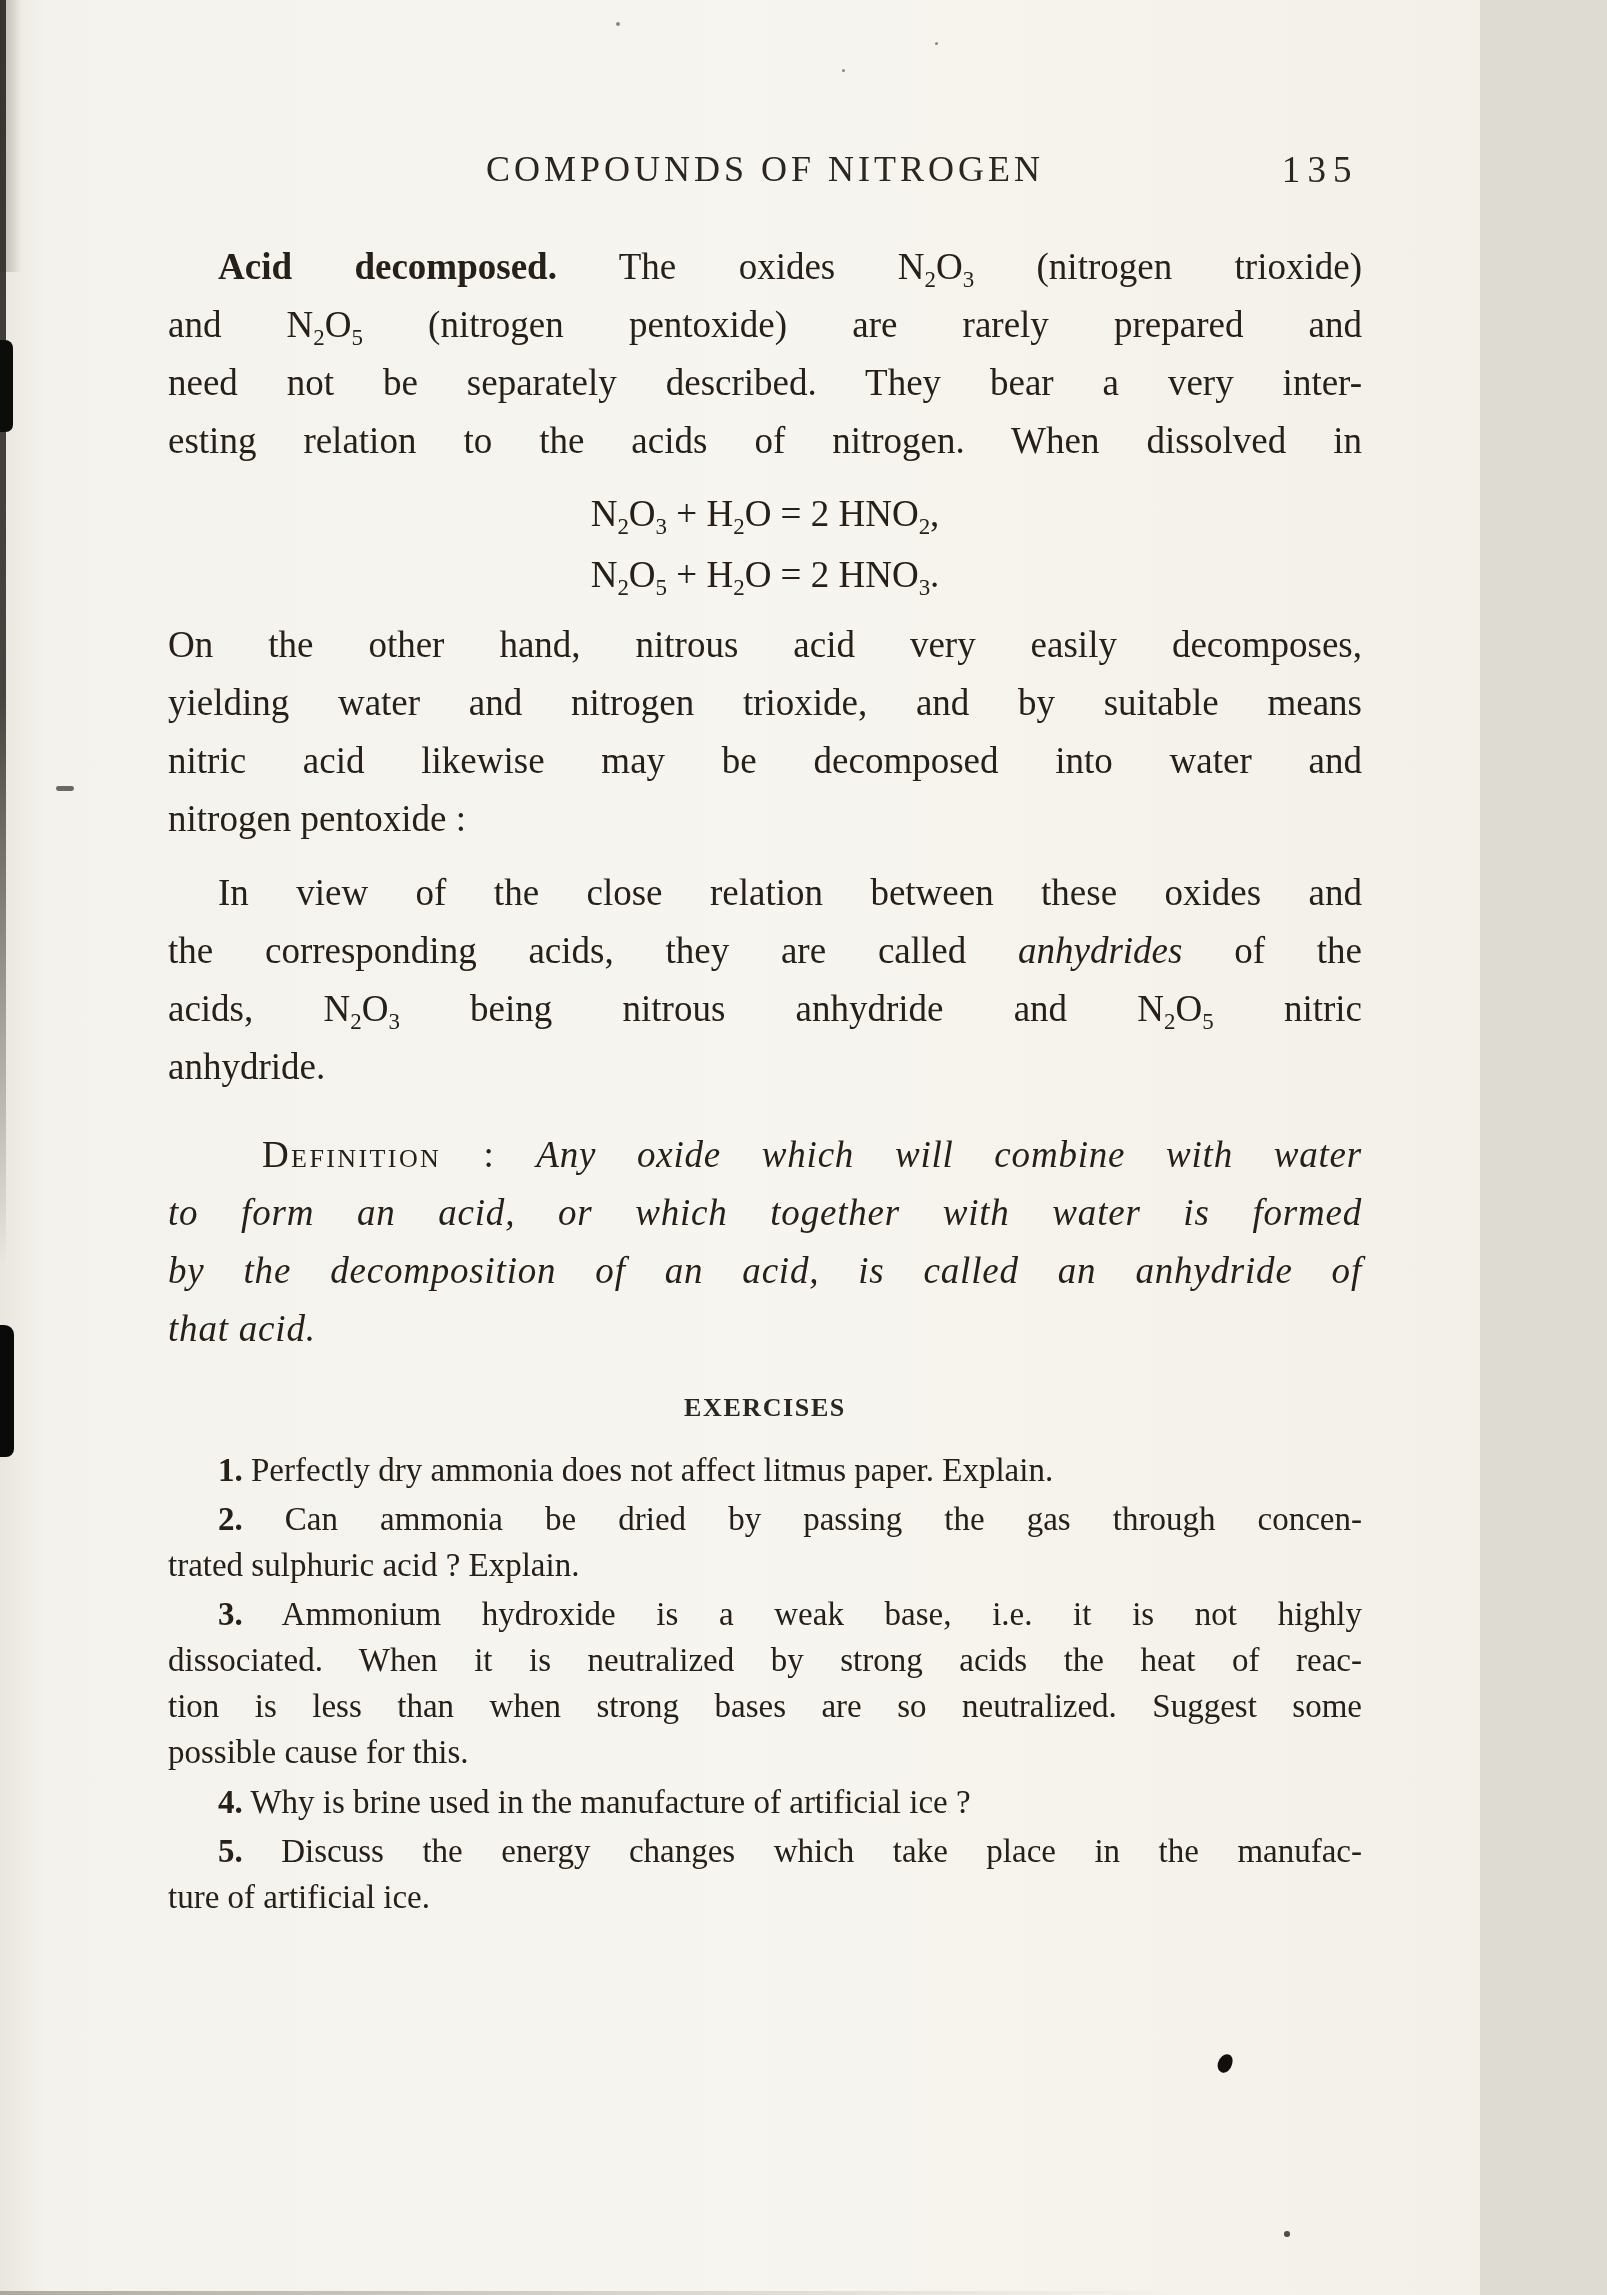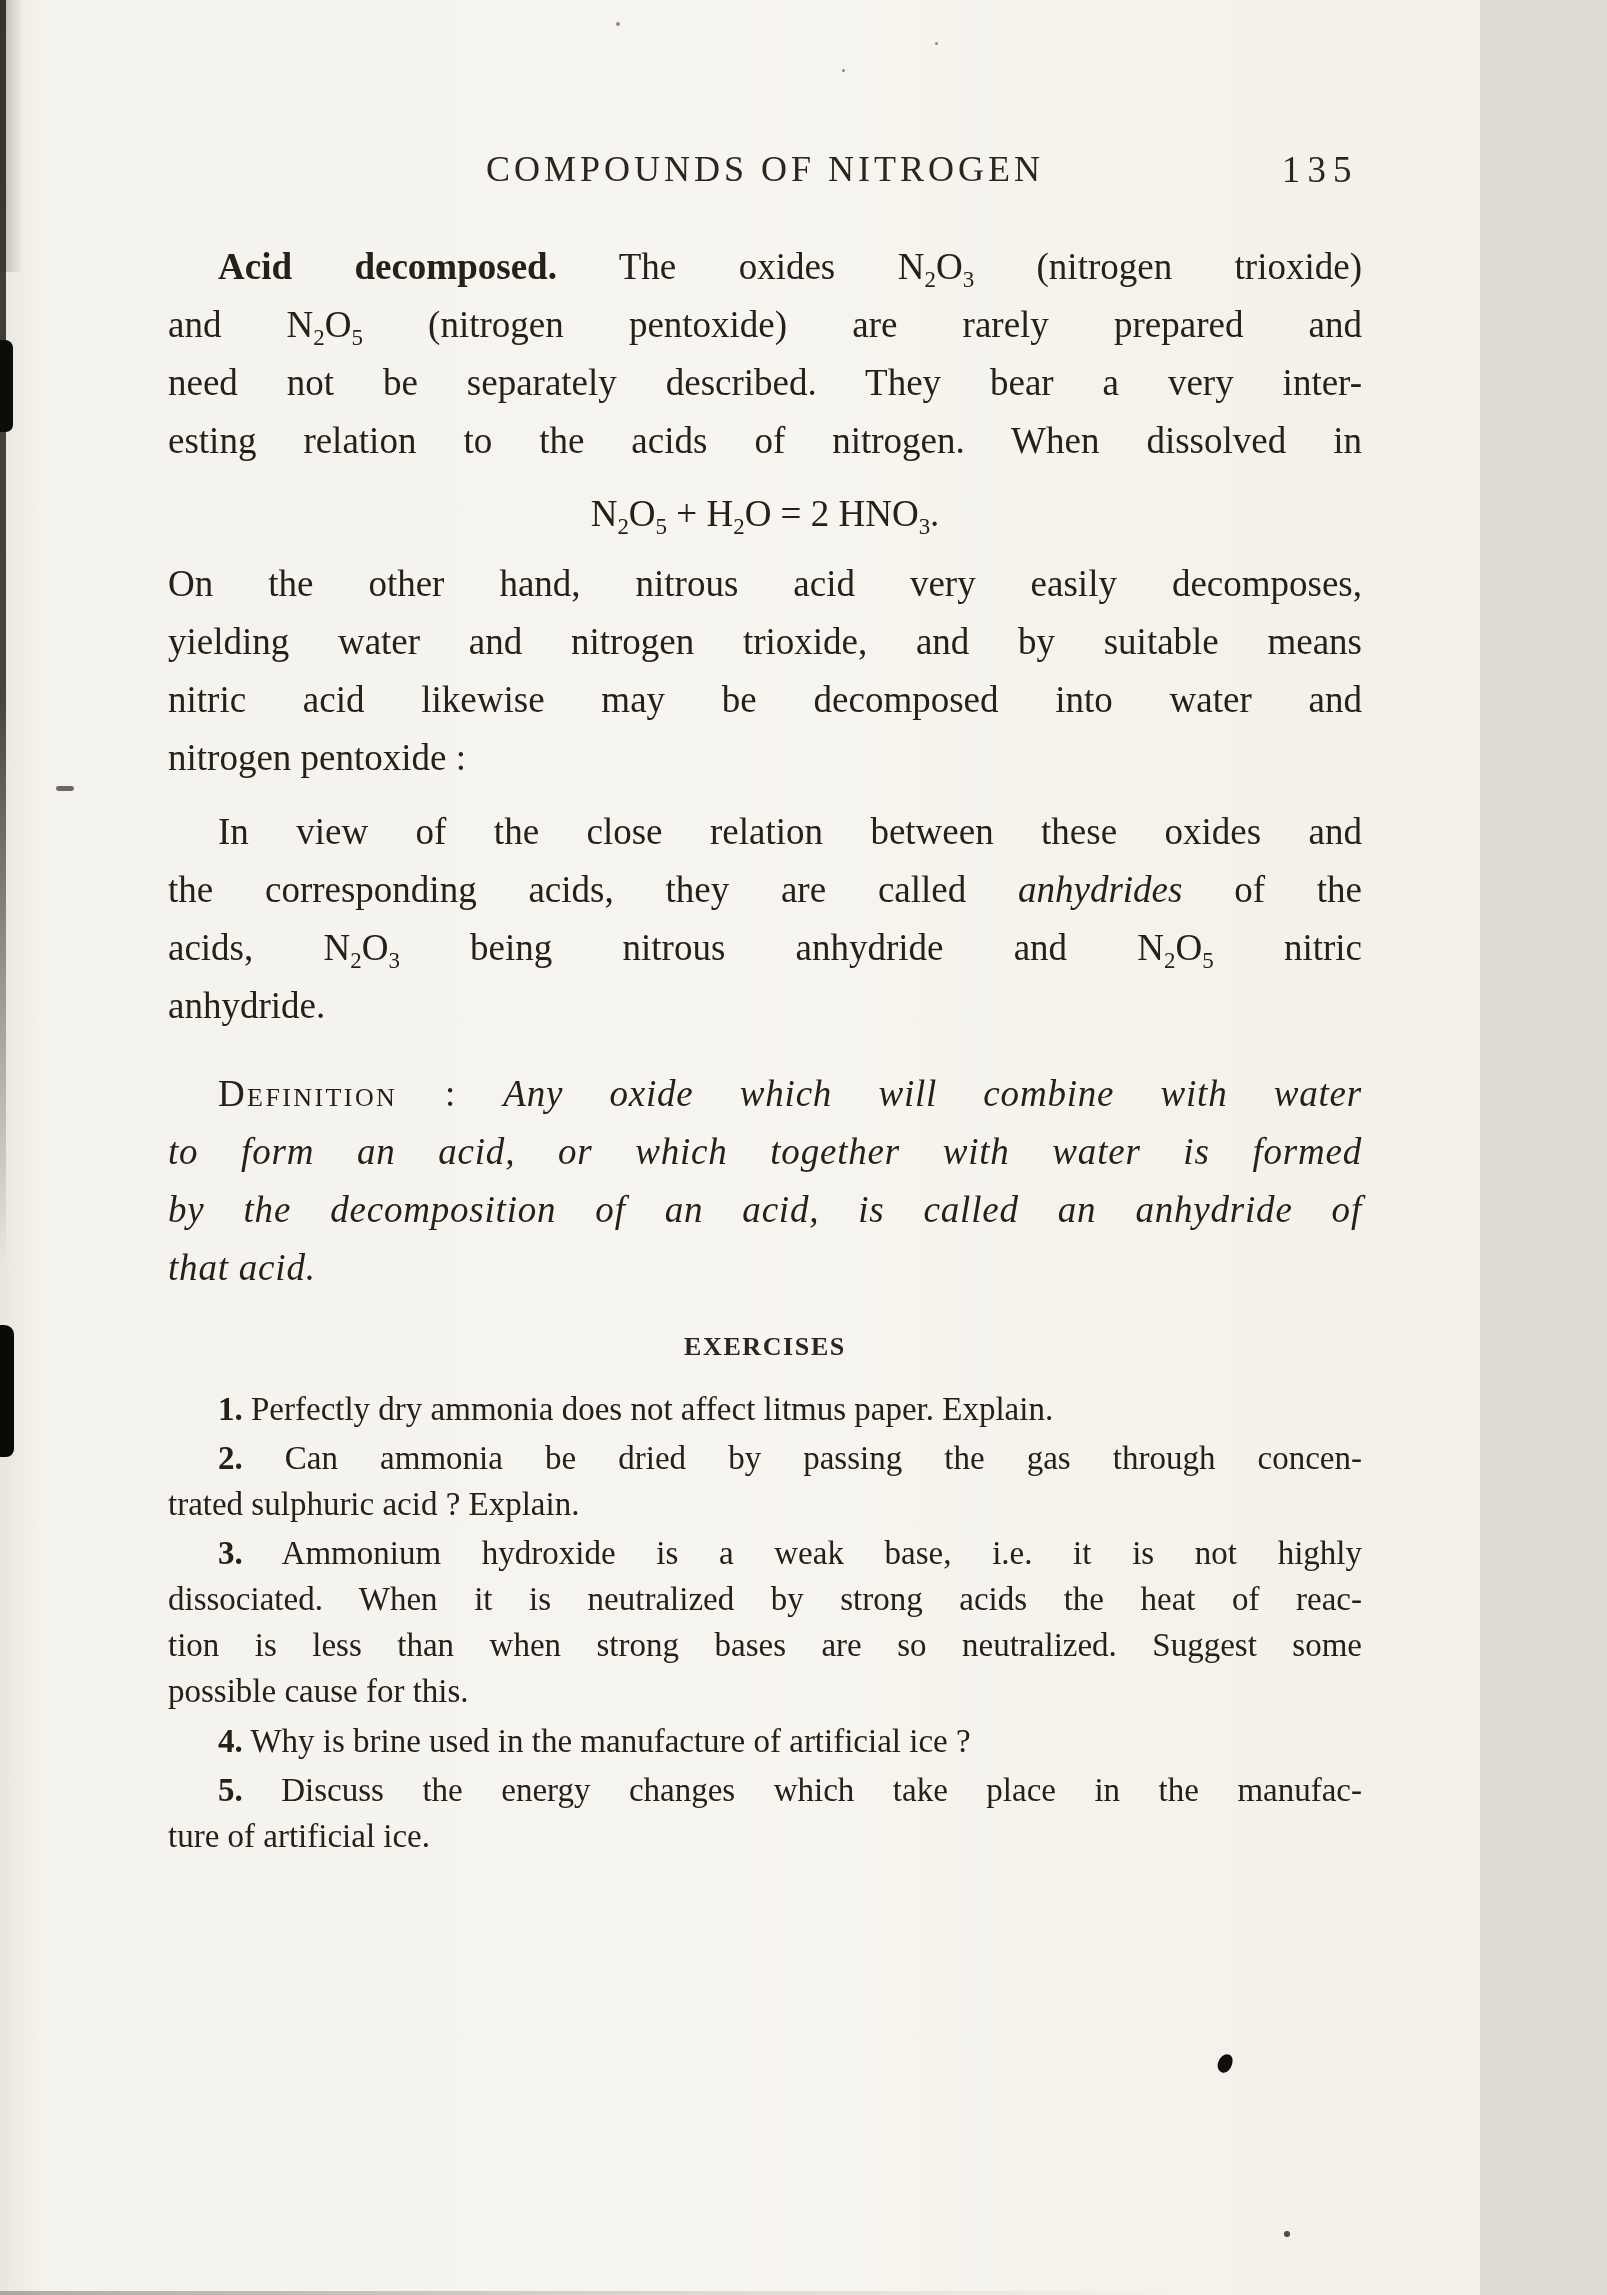--- a/index.html
+++ b/index.html
@@ -33,21 +33,21 @@
     letter-spacing: 7.2px;
     color: #2b2620;
   }
   .para { font-size: 37px; line-height: 58px; }
   .para .line { text-align: justify; text-align-last: justify; }
   .para .line.last { text-align-last: left; }
   .indent .line:first-child { text-indent: 50px; }
   .mt { margin-top: 16px; }
   .definition { margin-top: 30px; }
   .definition i { letter-spacing: 0.8px; }
-  .sc { font-variant: small-caps; letter-spacing: 2.4px; }
+  .sc { font-variant: small-caps; letter-spacing: 2.4px; margin-left: 44px; }
   .eq { font-size: 37px; line-height: 61px; margin: 12.8px 0 11.2px 0; }
   .eq .line, .eq .line.last { text-align: center; text-align-last: center; }
   sub { font-size: 62%; line-height: 0; }
   b { font-weight: bold; }
   .ex-head {
     margin: 35px 0 24px 0;
     text-align: center;
     font-weight: bold;
     font-size: 26px;
     letter-spacing: 1.6px;
@@ -121,20 +121,21 @@
     </div>
 
     <div class="para indent">
         <div class="line"><b>Acid decomposed.</b>  The oxides N<sub>2</sub>O<sub>3</sub> (nitrogen trioxide)</div>
         <div class="line">and N<sub>2</sub>O<sub>5</sub> (nitrogen pentoxide) are rarely prepared and</div>
         <div class="line">need not be separately described.  They bear a very inter-</div>
         <div class="line">esting relation to the acids of nitrogen.  When dissolved in</div>
       </div>
 
     <div class="eq">
+        <div class="line">N<sub>2</sub>O<sub>3</sub> + H<sub>2</sub>O = 2 HNO<sub>2</sub>,</div>
         <div class="line last">N<sub>2</sub>O<sub>5</sub> + H<sub>2</sub>O = 2 HNO<sub>3</sub>.</div>
       </div>
 
     <div class="para">
         <div class="line">On the other hand, nitrous acid very easily decomposes,</div>
         <div class="line">yielding water and nitrogen trioxide, and by suitable means</div>
         <div class="line">nitric acid likewise may be decomposed into water and</div>
         <div class="line last">nitrogen pentoxide :</div>
       </div>
 

